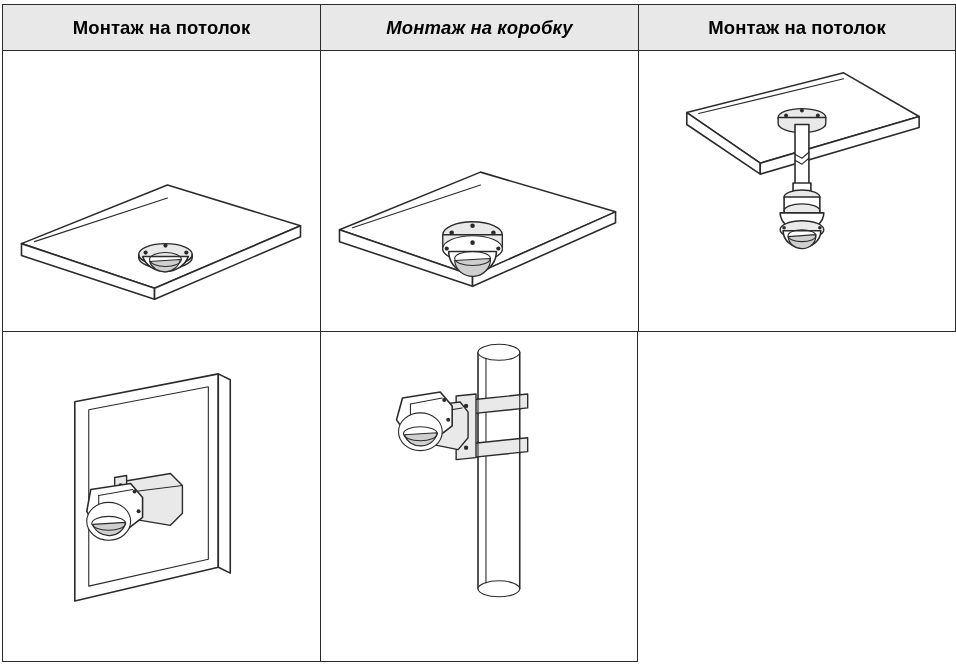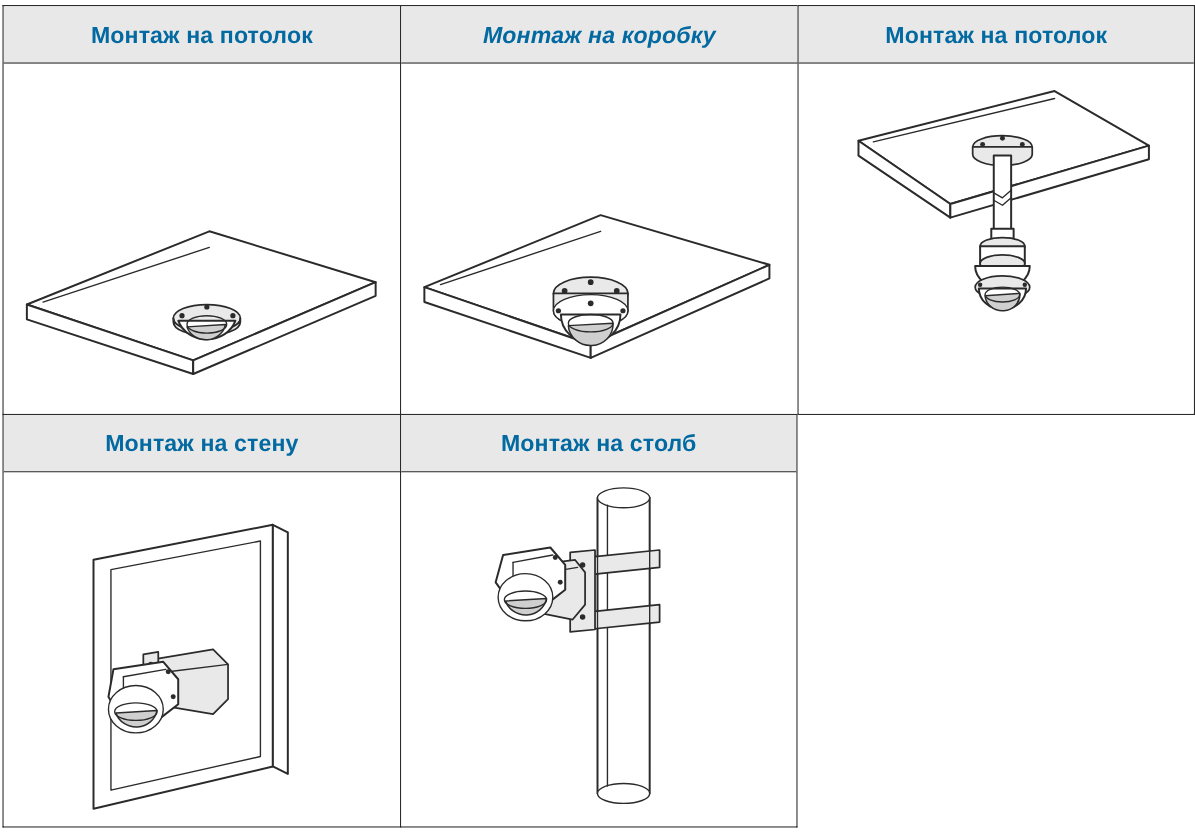--- a/index.html
+++ b/index.html
@@ -45,21 +45,21 @@
 
   .caption {
     height: 45px;
     line-height: 45px;
     text-align: center;
     font-size: 18.5px;
     font-weight: bold;
     background: #e8e8e8;
     border-bottom: 1px solid #2b2b2b;
     letter-spacing: 0.1px;
-    color: #0369a1;
+    color: #000000;
     user-select: none;
   }
   .art {
     position: relative;
     height: calc(100% - 46px);
     background: #ffffff;
   }
   .art svg {
     display: block;
     width: 100%;
@@ -195,21 +195,20 @@
           <path class="fill-w" d="M145 181 a19 17 0 0 0 38 0 Z"></path>
           <path class="fill-d" d="M150 187 a14 13 0 0 0 28 -2 Z"></path>
           <ellipse class="ln-thin" cx="164" cy="186" rx="14" ry="6"></ellipse>
           <circle class="dot" cx="146" cy="178" r="1.8"></circle>
           <circle class="dot" cx="182" cy="178" r="1.8"></circle>
         </svg>
       </div>
     </div>
 
     <div class="cell bordered c1 r2">
-      <div class="caption">Монтаж на стену</div>
       <div class="art">
         <svg viewBox="0 0 318 284" preserveAspectRatio="xMidYMid meet">
 
           <path class="fill-w" d="M72 70 L216 42 L216 236 L72 270 Z"></path>
           <path class="fill-w" d="M216 42 L228 48 L228 242 L216 236 Z"></path>
           <path class="ln-thin" d="M86 78 L206 55 L206 228 L86 255 Z"></path>
 
           <path class="fill-g" d="M120 150 L168 142 L180 154 L180 182 L168 194 L120 186 Z"></path>
           <path class="ln-thin" d="M120 150 L132 160 L132 188"></path>
           <path class="ln-thin" d="M132 160 L180 154"></path>
@@ -225,21 +224,20 @@
           <ellipse class="fill-w-thin" cx="106" cy="190" rx="22" ry="19"></ellipse>
           <path class="fill-d" d="M90 193 a17 16 0 0 0 33 -2 Z"></path>
           <ellipse class="ln-thin" cx="106" cy="192" rx="17" ry="7"></ellipse>
           <circle class="dot" cx="132" cy="160" r="2"></circle>
           <circle class="dot" cx="136" cy="180" r="2"></circle>
         </svg>
       </div>
     </div>
 
     <div class="cell bordered r2 r2c2">
-      <div class="caption">Монтаж на столб</div>
       <div class="art">
         <svg viewBox="0 0 318 284" preserveAspectRatio="xMidYMid meet">
 
           <path class="fill-w" d="M158 20 L200 20 L200 258 L158 258 Z"></path>
           <ellipse class="fill-w-thin" cx="179" cy="20" rx="21" ry="8"></ellipse>
           <ellipse class="fill-w-thin" cx="179" cy="258" rx="21" ry="8"></ellipse>
           <path class="ln-thin" d="M166 26 L166 252"></path>
 
           <path class="fill-g" d="M150 68 L208 62 L208 76 L150 82 Z"></path>
           <path class="fill-g" d="M150 112 L208 106 L208 120 L150 126 Z"></path>

